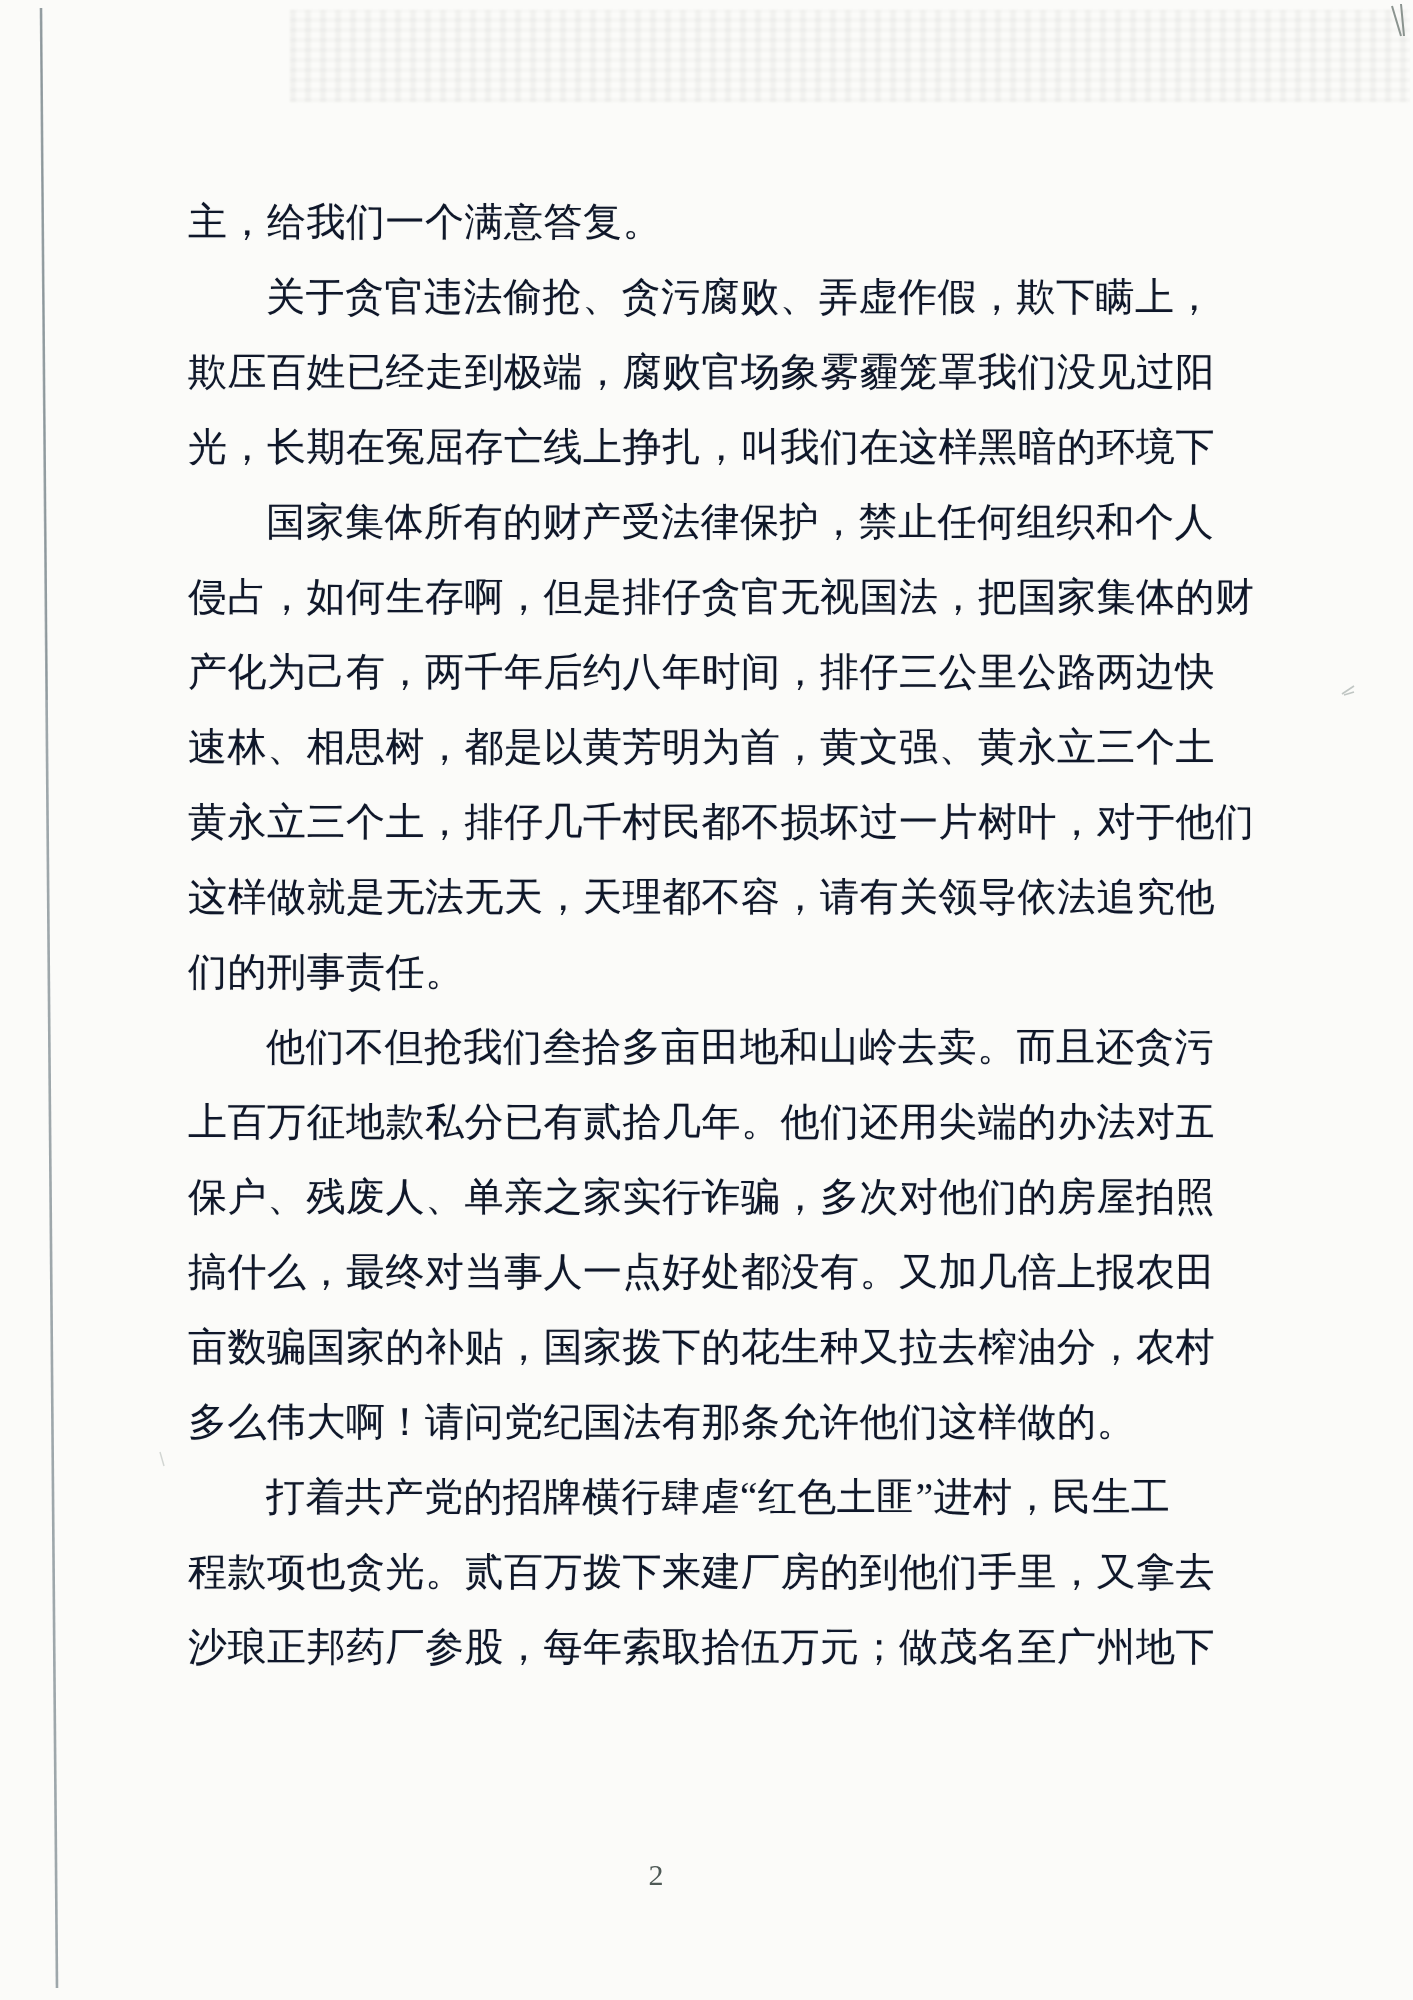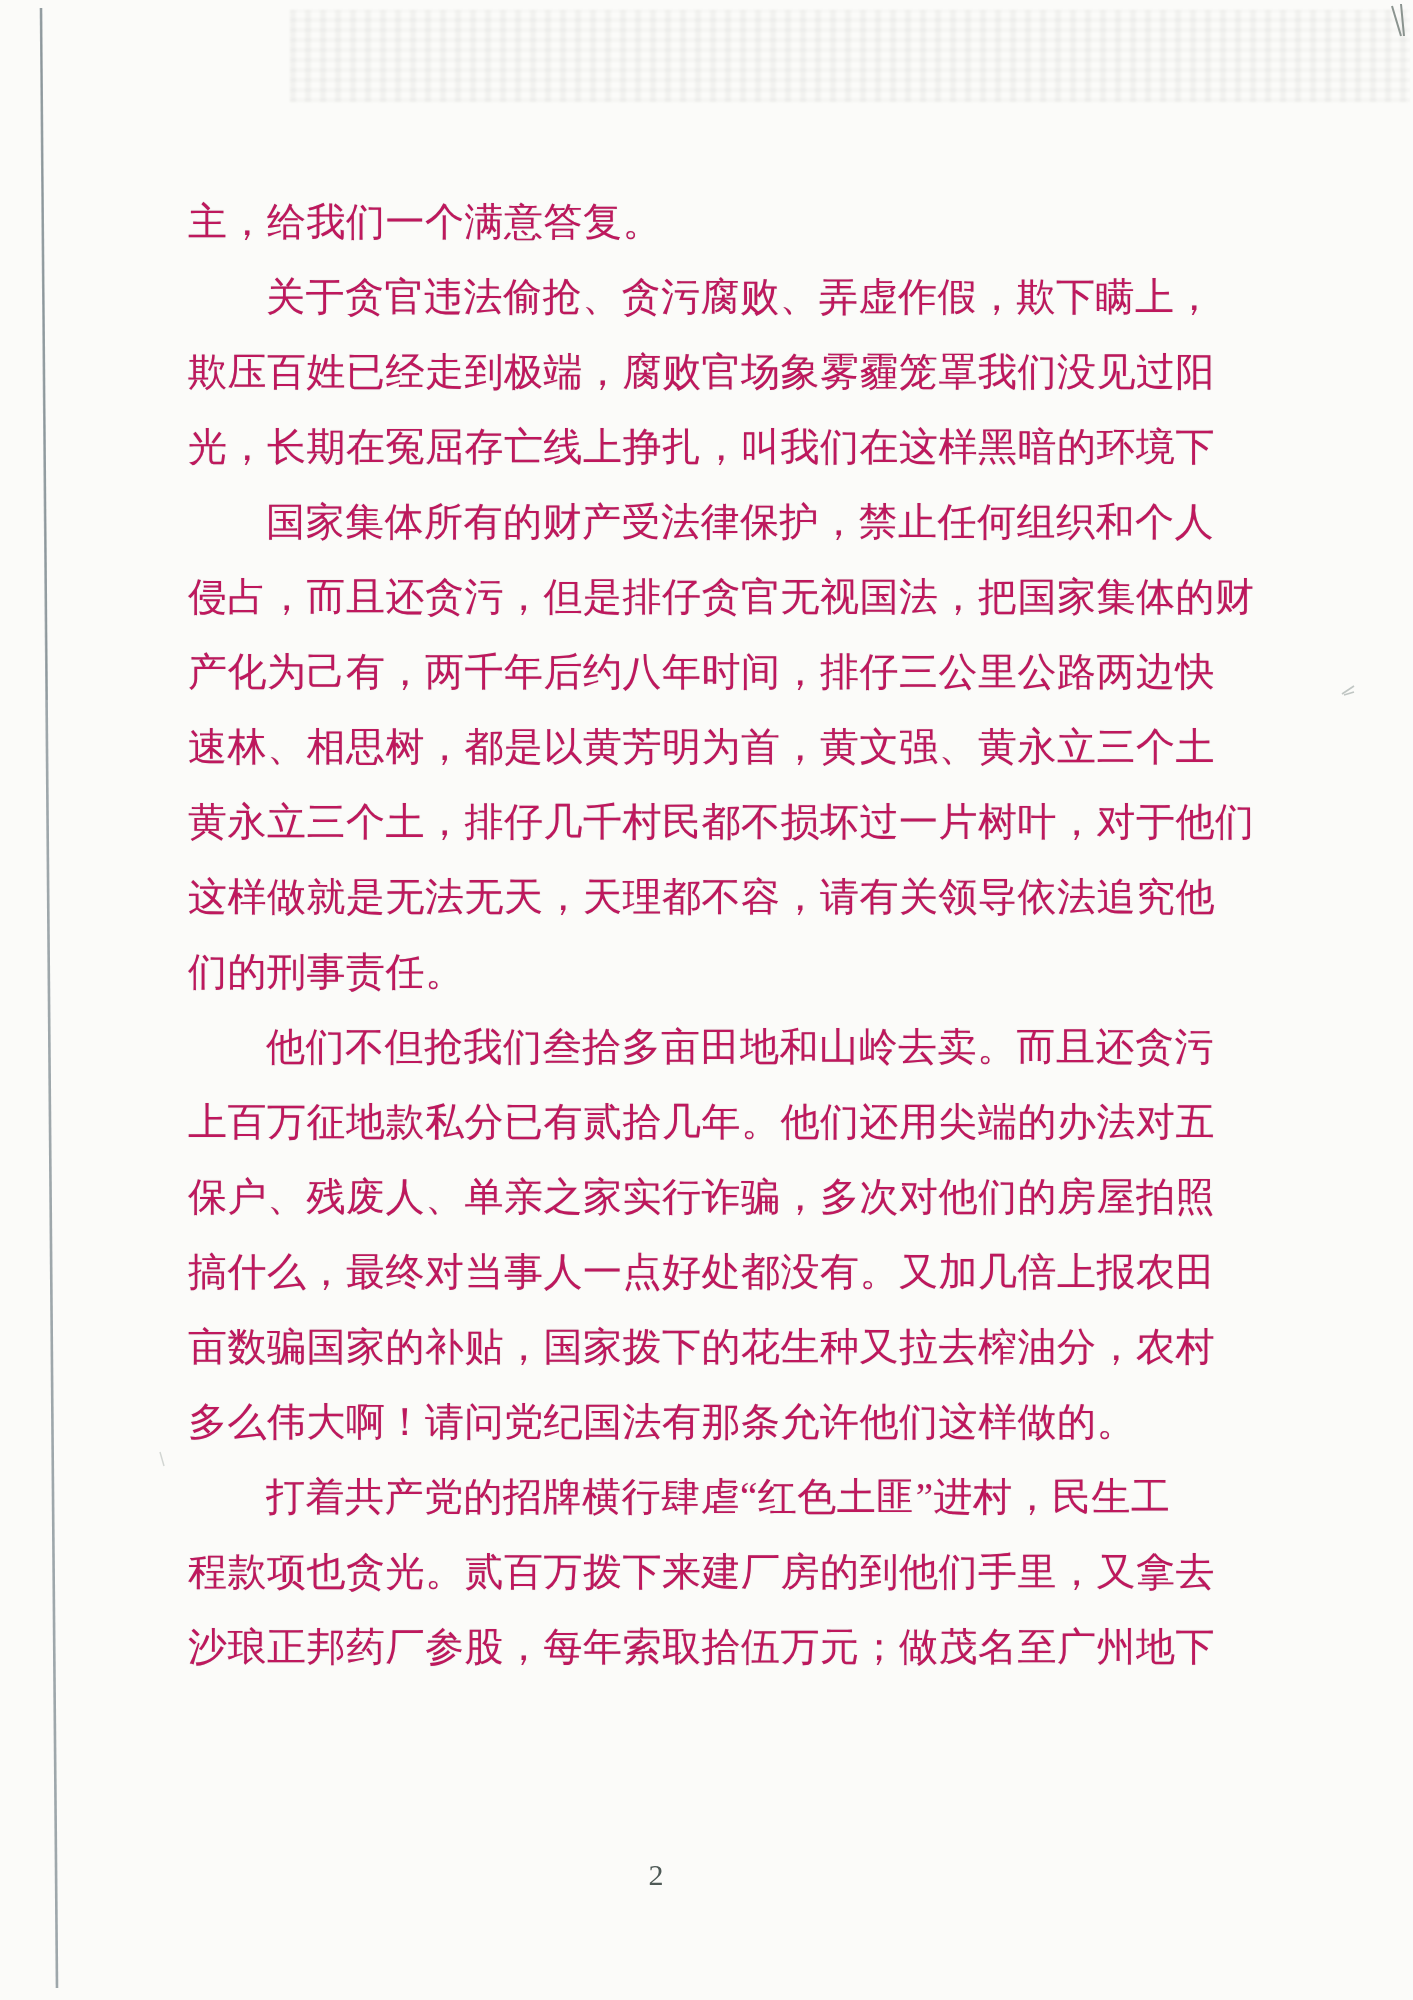--- a/index.html
+++ b/index.html
@@ -38,21 +38,21 @@
     left: 188px;
     top: 184px;
     width: 1020px;
   }
   .text-line {
     height: 75px;
     line-height: 75px;
     font-size: 39px;
     letter-spacing: 0.5px;
     white-space: nowrap;
-    color: #be185d;
+    color: #0f172a;
     text-shadow: 0 0 1px rgba(90,100,96,0.35);
   }
   .text-line.indented {
     padding-left: 78px;
   }
   .page-number {
     position: absolute;
     left: 636px;
     top: 1858px;
     width: 40px;
@@ -79,21 +79,21 @@
 
     <path d="M160 1452 l4 14" stroke="#a8b0ac" stroke-width="1.4" fill="none" opacity="0.5"></path>
   </svg>
 
   <div class="text-block">
       <div class="text-line">主，给我们一个满意答复。</div>
       <div class="text-line indented">关于贪官违法偷抢、贪污腐败、弄虚作假，欺下瞒上，</div>
       <div class="text-line">欺压百姓已经走到极端，腐败官场象雾霾笼罩我们没见过阳</div>
       <div class="text-line">光，长期在冤屈存亡线上挣扎，叫我们在这样黑暗的环境下</div>
       <div class="text-line indented">国家集体所有的财产受法律保护，禁止任何组织和个人</div>
-      <div class="text-line">侵占，而且还贪污，但是排仔贪官无视国法，把国家集体的财</div>
+      <div class="text-line">侵占，如何生存啊，但是排仔贪官无视国法，把国家集体的财</div>
       <div class="text-line">产化为己有，两千年后约八年时间，排仔三公里公路两边快</div>
       <div class="text-line">速林、相思树，都是以黄芳明为首，黄文强、黄永立三个土</div>
       <div class="text-line">黄永立三个土，排仔几千村民都不损坏过一片树叶，对于他们</div>
       <div class="text-line">这样做就是无法无天，天理都不容，请有关领导依法追究他</div>
       <div class="text-line">们的刑事责任。</div>
       <div class="text-line indented">他们不但抢我们叁拾多亩田地和山岭去卖。而且还贪污</div>
       <div class="text-line">上百万征地款私分已有贰拾几年。他们还用尖端的办法对五</div>
       <div class="text-line">保户、残废人、单亲之家实行诈骗，多次对他们的房屋拍照</div>
       <div class="text-line">搞什么，最终对当事人一点好处都没有。又加几倍上报农田</div>
       <div class="text-line">亩数骗国家的补贴，国家拨下的花生种又拉去榨油分，农村</div>

